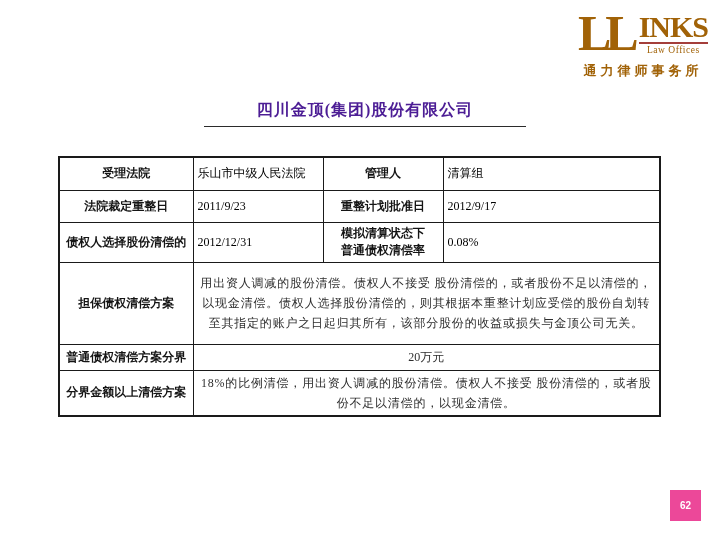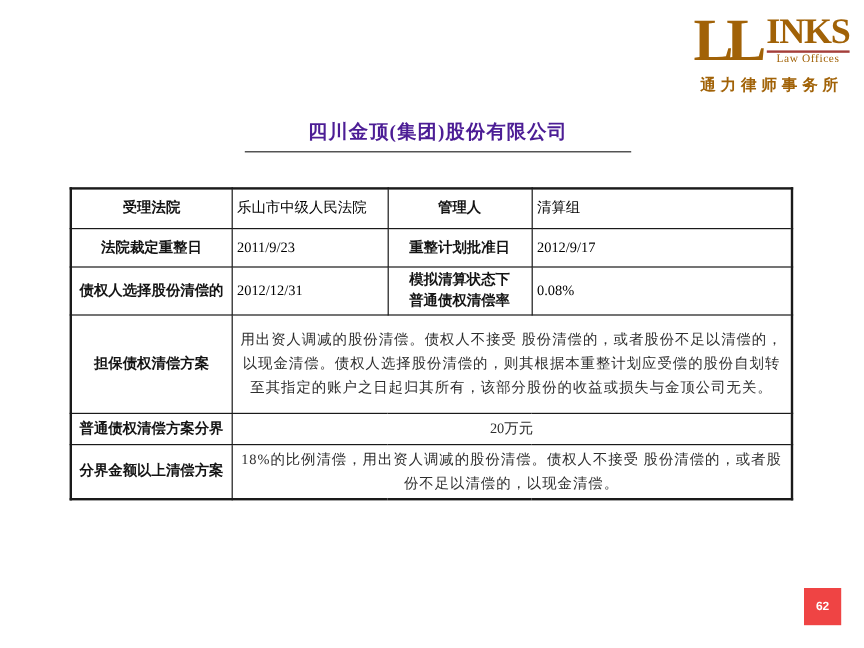--- a/index.html
+++ b/index.html
@@ -57,21 +57,21 @@
   td.text {
     text-align: center; font-size: 12.5px; line-height: 20px;
     letter-spacing: 0.8px; padding: 4px 8px; color: #2e2e2e;
   }
   td.center-val { text-align: center; color: #2e2e2e; }
   .pre { white-space: pre-line; }
 
   
   .page-badge {
     position: absolute; left: 670px; top: 490px;
-    width: 31px; height: 31px; background: #ef4444;
+    width: 31px; height: 31px; background: #ec4899;
     color: #ffffff; font-size: 10px; font-weight: bold;
     display: flex; align-items: center; justify-content: center;
     font-family: "Liberation Sans", sans-serif;
   }
 </style>
 </head>
 <body>
 
 <div class="slide">
 

